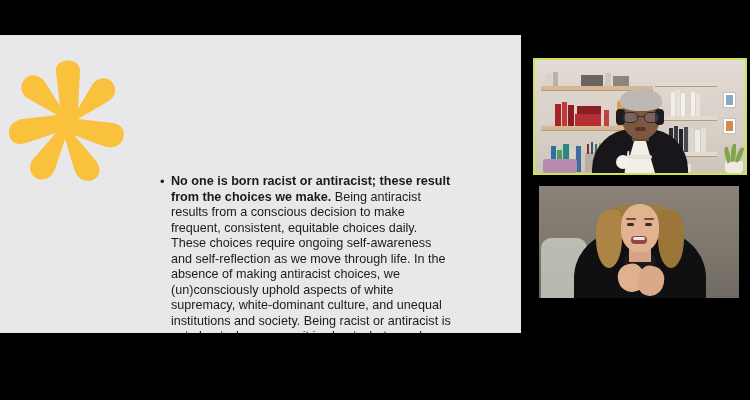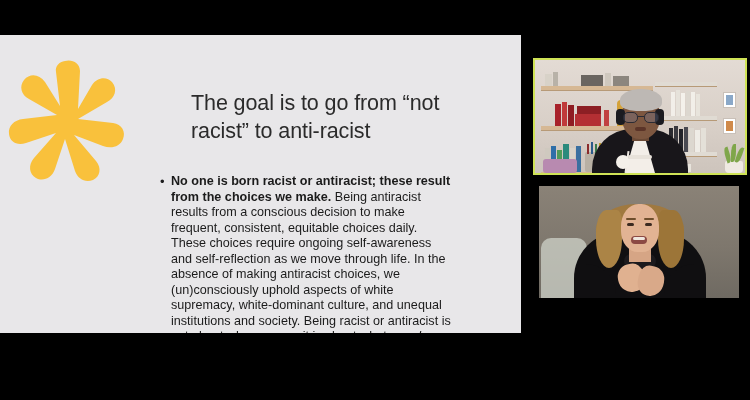--- a/index.html
+++ b/index.html
@@ -136,21 +136,20 @@
   <div class="slide">
 
     <div class="asterisk">
       <svg viewBox="0 0 124 128" aria-hidden="true">
         <g fill="#F9C13C">
           <path d="M57 4 C64 2 72 6 72 14 L70 52 L84 28 C89 20 99 19 104 25 C110 32 107 41 99 45 L70 62 L105 66 C114 67 118 75 115 82 C112 90 103 92 95 89 L66 78 L88 104 C94 111 92 120 85 123 C77 126 70 122 67 114 L57 82 L47 112 C44 121 35 125 28 121 C21 117 20 108 26 101 L48 76 L18 86 C9 89 2 85 1 77 C0 69 6 63 15 62 L49 58 L21 42 C13 38 11 29 16 23 C22 16 31 17 37 25 L52 49 L48 15 C47 9 51 5 57 4 Z"></path>
         </g>
       </svg>
     </div>
 
-    <div class="slide-title">The goal is to go from “not racist” to anti-racist</div>
 
     <div class="body-block">
       <div class="bullet-row">
         <div class="bullet-dot">•</div>
         <div class="bullet-text"><b>No one is born racist or antiracist; these result from the choices we make.</b><span> Being antiracist results from a conscious decision to make frequent, consistent, equitable choices daily. These choices require ongoing self-awareness and self-reflection as we move through life. In the absence of making antiracist choices, we (un)consciously uphold aspects of white supremacy, white-dominant culture, and unequal institutions and society. Being racist or antiracist is not about who you </span><i>are</i><span>; it is about what you </span><i>do</i><span>.</span></div>
       </div>
     </div>
   </div>
 
   <div class="vid vid-top spk-border">

